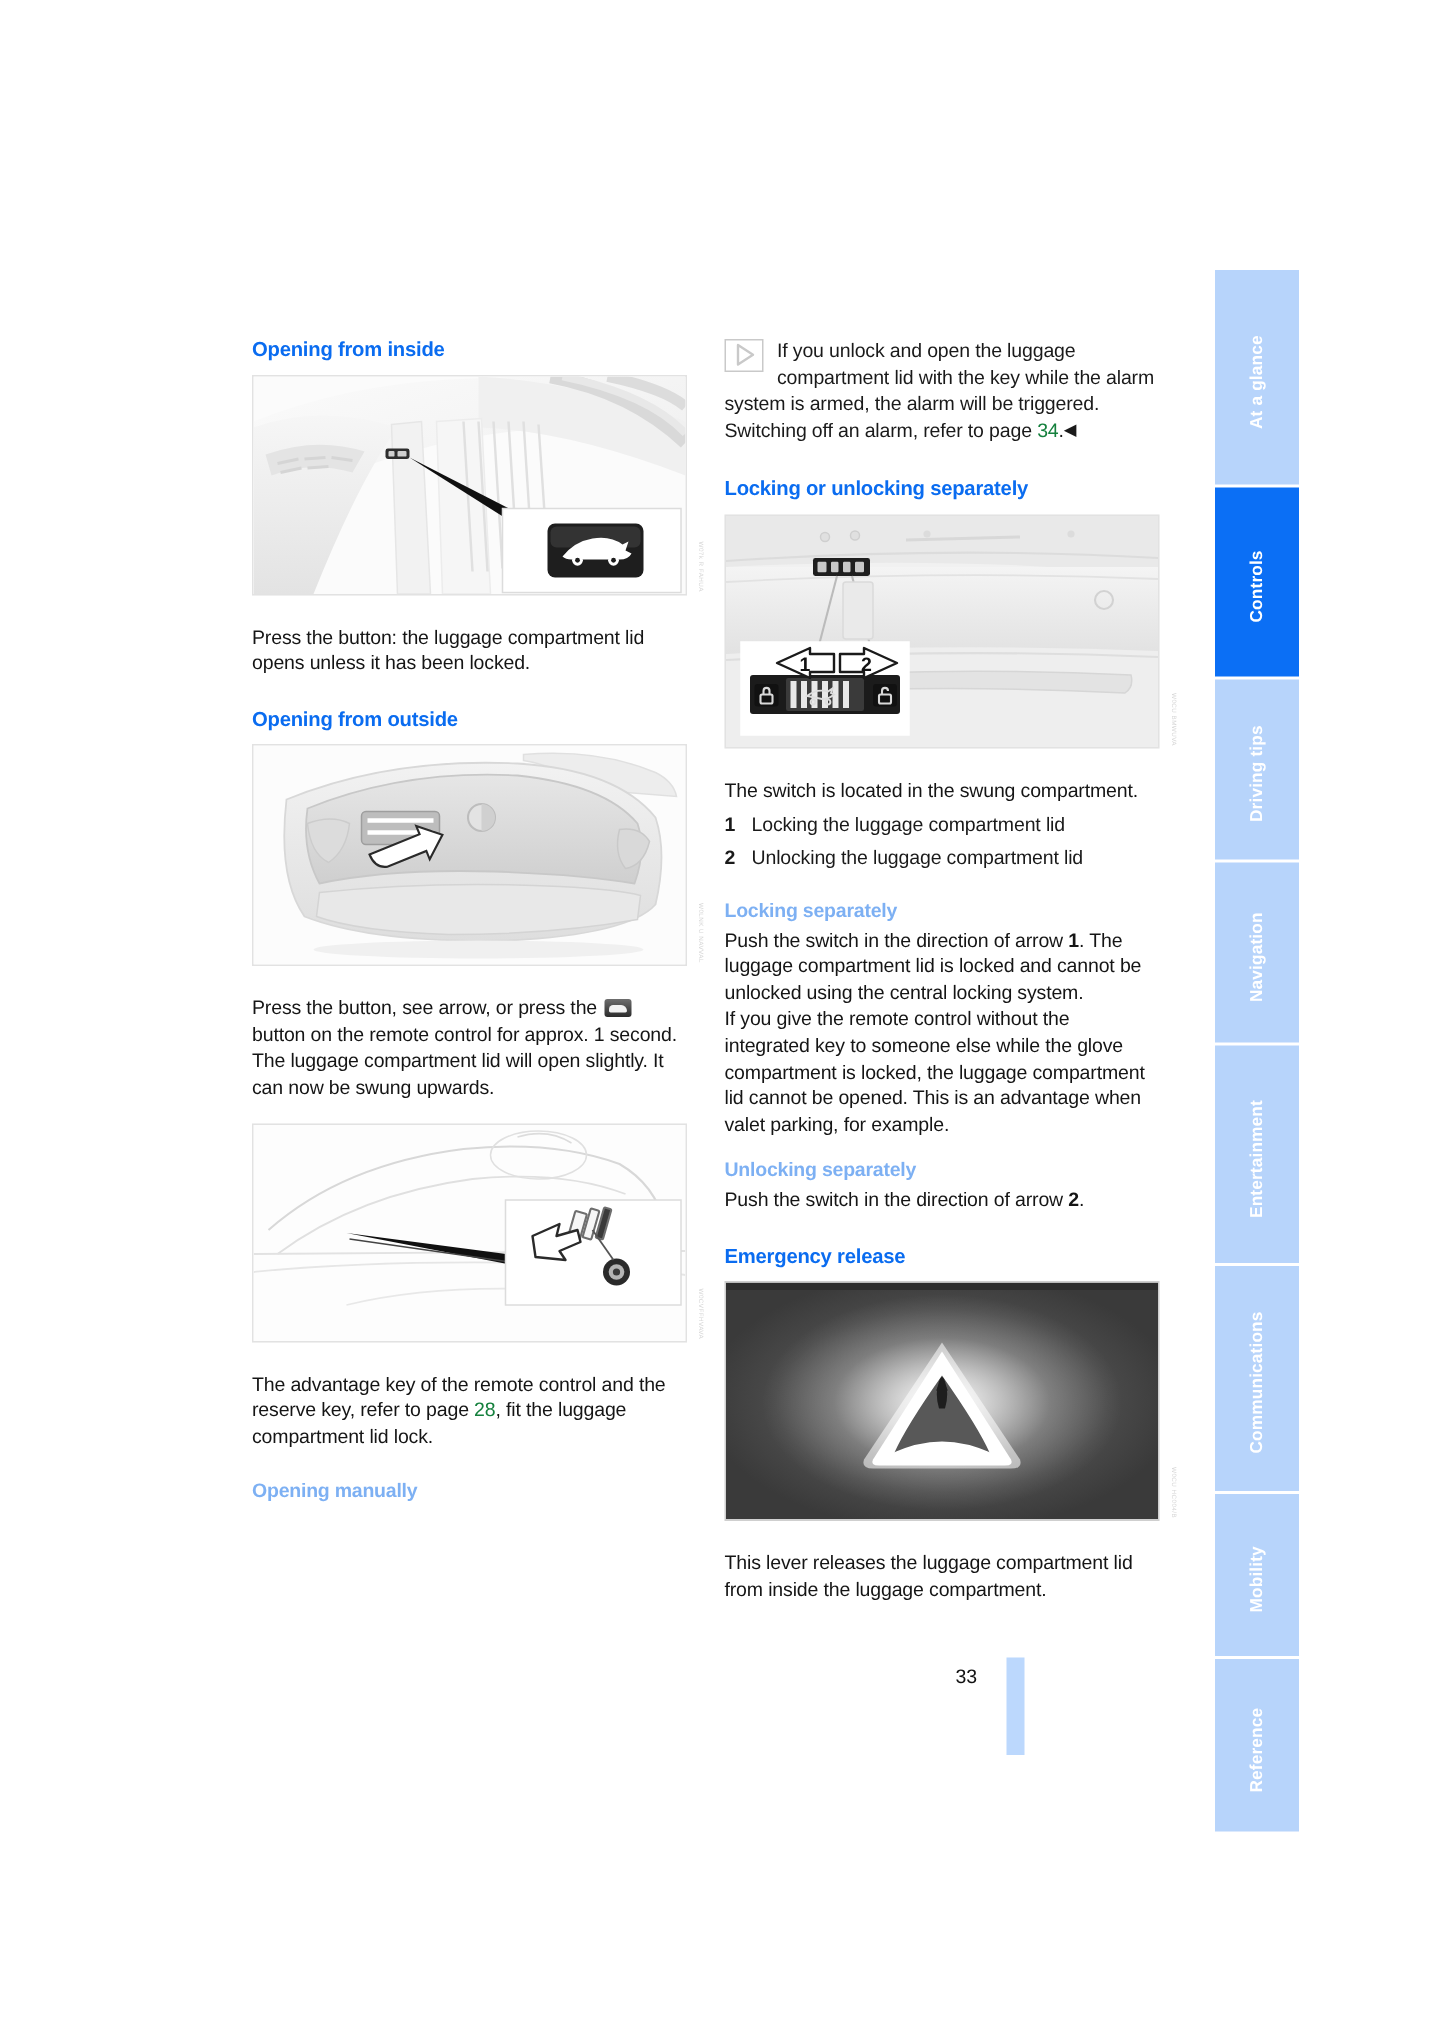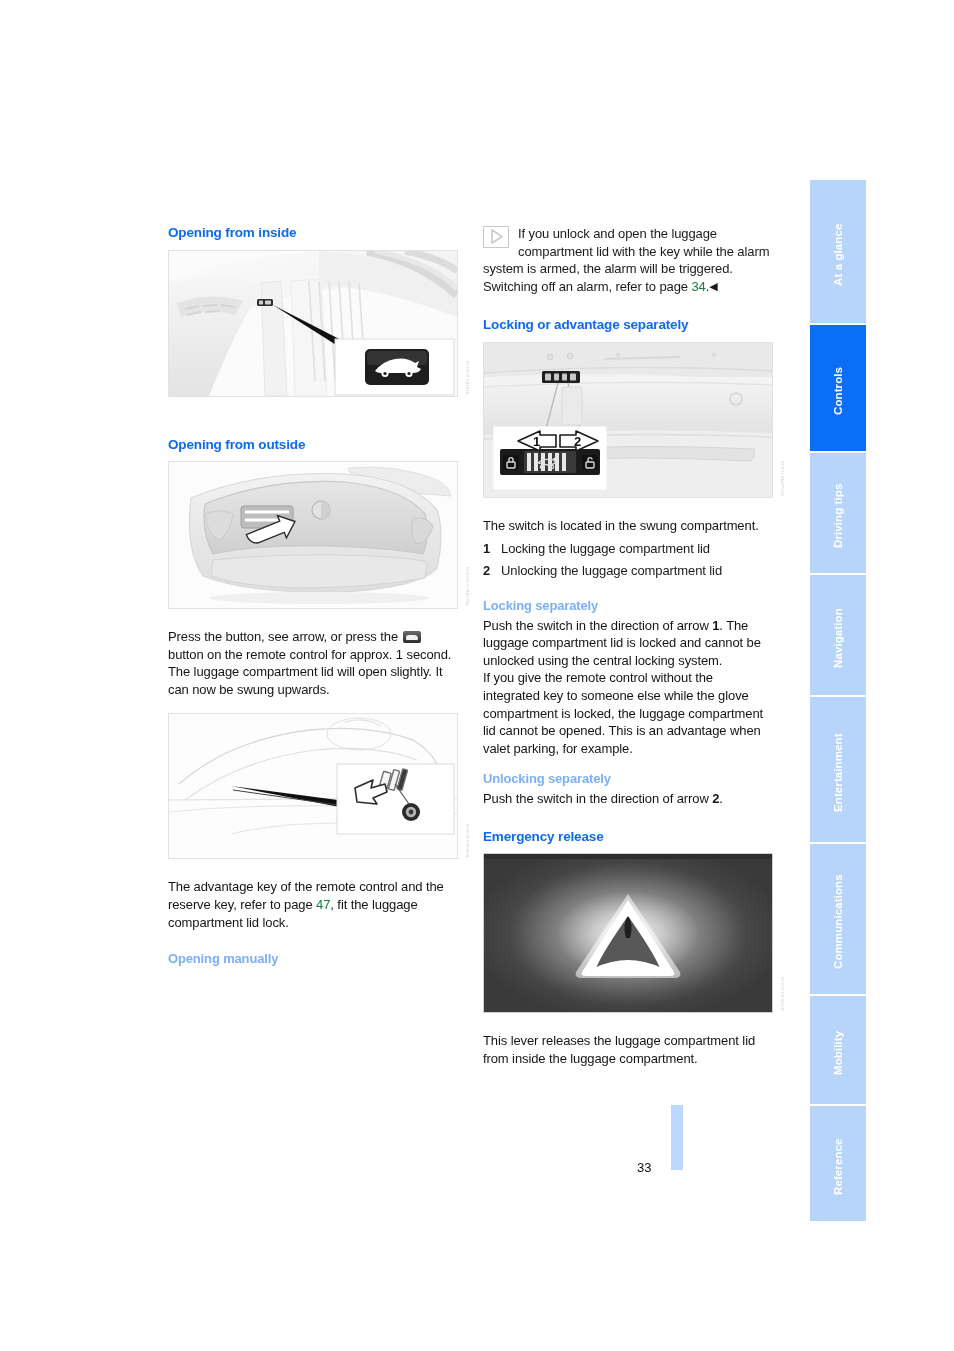--- a/index.html
+++ b/index.html
@@ -176,21 +176,21 @@
     margin-bottom: 2px;
   }
   .tab.active {
     background: #0b6ff5;
     color: #ffffff;
   }
 
   
   .folio {
     position: absolute;
-    left: 637px; top: 1160px;
+    left: 637px; top: 1110px;
     font-size: 13px;
     color: #111;
     letter-spacing: -0.1px;
   }
   .folio-bar {
     position: absolute;
     left: 671px; top: 1105px;
     width: 12px; height: 65px;
     background: #bcd8fd;
   }
@@ -264,20 +264,21 @@
             <circle cx="240" cy="122.5" r="3.6"></circle>
           </g>
           <circle cx="216" cy="122.5" r="1.6" fill="#1e1e1e"></circle>
           <circle cx="240" cy="122.5" r="1.6" fill="#1e1e1e"></circle>
         </svg>
       </div>
       <div class="credit">W07k R FAHUA</div>
     </div>
 
     <div class="gap-s"></div>
+    <p class="body">Press the button: the luggage compartment lid opens unless it has been locked.</p>
 
     <div class="gap-l"></div>
     <h2 class="sec-head">Opening from outside</h2>
 
     <div class="fig">
       <div class="frame" style="height:148px;">
         <svg width="288" height="146" viewBox="0 0 288 146">
           <defs>
             <linearGradient id="gc1" x1="0" y1="0" x2="0" y2="1">
               <stop offset="0" stop-color="#e6e6e6"></stop>
@@ -352,39 +353,39 @@
           <circle cx="242" cy="98" r="9" fill="#2a2a2a"></circle>
           <circle cx="242" cy="98" r="5.2" fill="#b4b4b4"></circle>
           <circle cx="242" cy="98" r="2.4" fill="#3a3a3a"></circle>
           <path d="M226 70 L240 90" stroke="#555" stroke-width="1.2" fill="none"></path>
         </svg>
       </div>
       <div class="credit">W0CVFFHVAVA</div>
     </div>
 
     <div class="gap-s"></div>
-    <p class="body"><span>The advantage key of the remote control and the reserve key, refer to page </span><span class="pageref">47</span><span>, fit the luggage compartment lid lock.</span></p>
+    <p class="body"><span>The advantage key of the remote control and the reserve key, refer to page </span><span class="pageref">28</span><span>, fit the luggage compartment lid lock.</span></p>
 
     <div class="gap-l"></div>
     <h3 class="sub-head">Opening manually</h3>
   </div>
 
   <div class="col col-right">
 
     <div class="note">
       <div class="note-icon">
         <svg width="23" height="19" viewBox="0 0 23 19" style="display:block;margin:0 auto;">
           <path d="M7 3 L17 9.5 L7 16 Z" fill="none" stroke="#c9c9c9" stroke-width="1.6" stroke-linejoin="round"></path>
         </svg>
       </div>
       <span>If you unlock and open the luggage compartment lid with the key while the alarm system is armed, the alarm will be triggered. Switching off an alarm, refer to page </span><span class="pageref">34</span><span>.</span><span class="note-end">◀</span>
     </div>
 
     <div class="gap-l"></div>
-    <h2 class="sec-head">Locking or advantage separately</h2>
+    <h2 class="sec-head">Locking or unlocking separately</h2>
 
     <div class="fig">
       <div class="frame" style="height:156px;">
         <svg width="288" height="154" viewBox="0 0 288 154">
           <defs>
             <linearGradient id="gg1" x1="0" y1="0" x2="0" y2="1">
               <stop offset="0" stop-color="#f4f4f4"></stop>
                 <stop offset="1" stop-color="#e2e2e2"></stop>
             </linearGradient>
           </defs>

